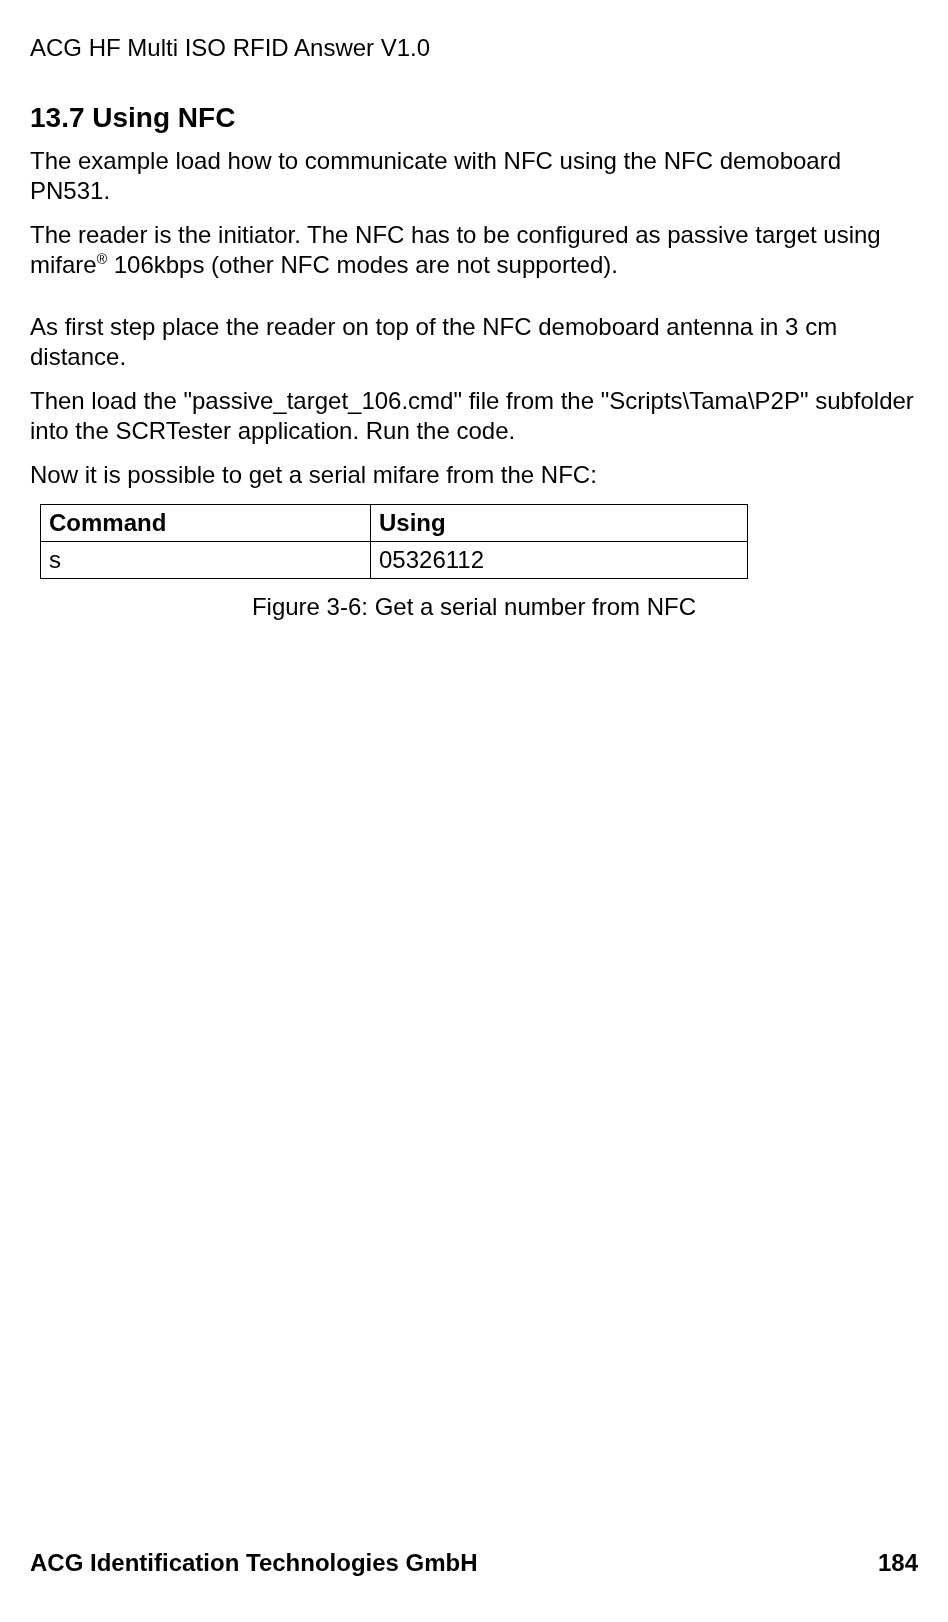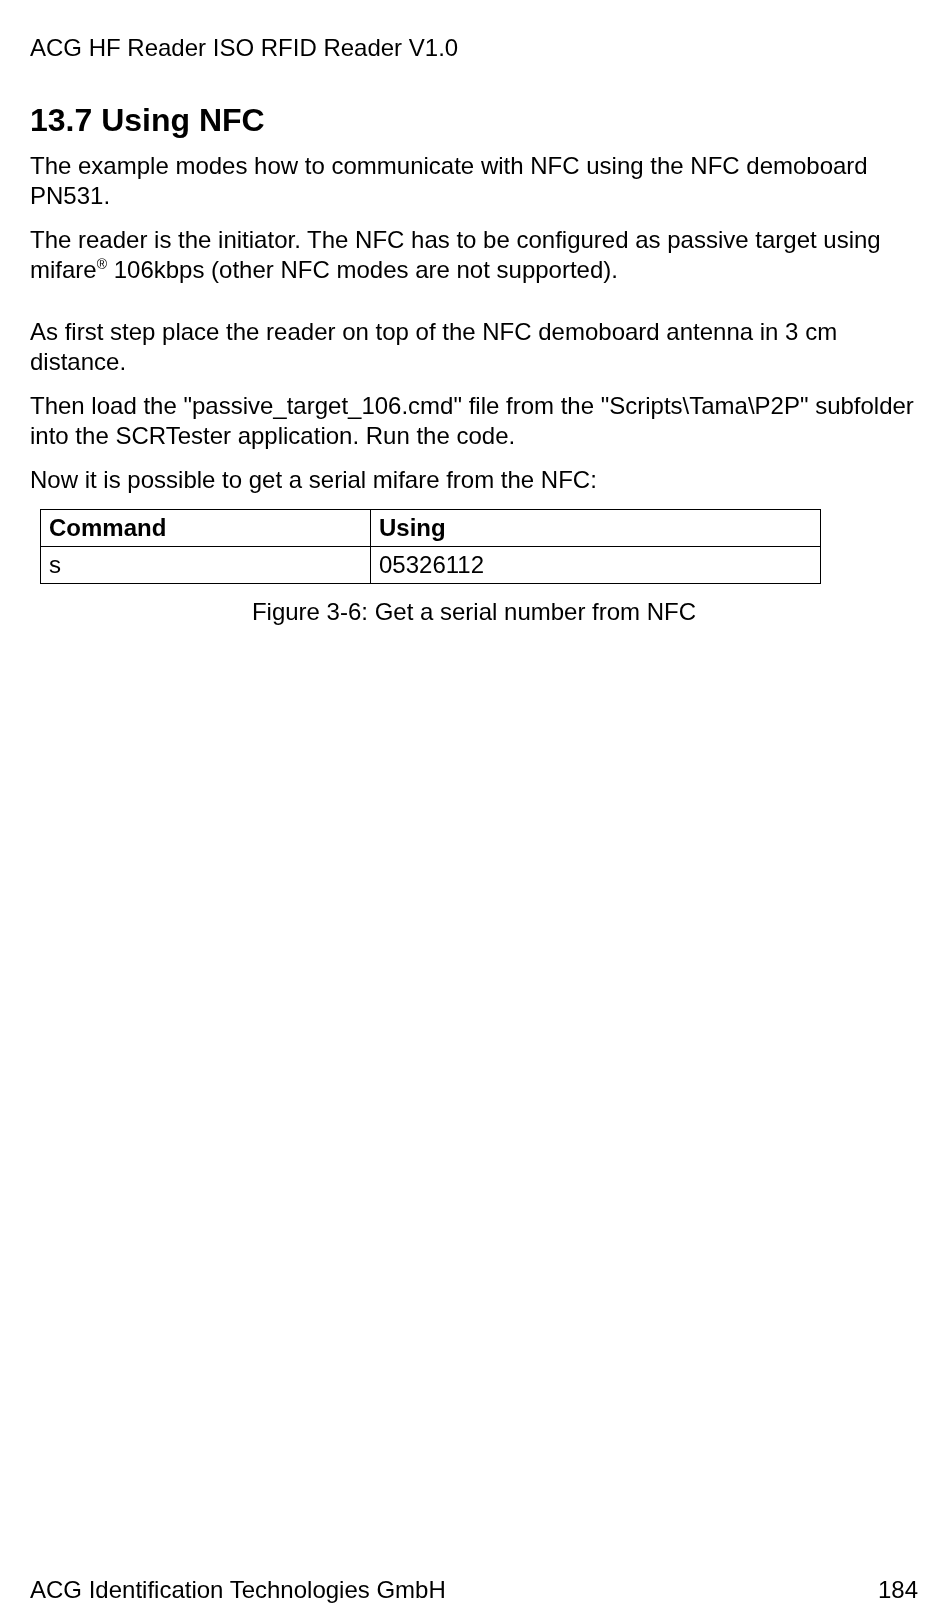--- a/index.html
+++ b/index.html
@@ -22,36 +22,36 @@
     font-weight: normal;
     padding-top: 4px;
   }
   .logo {
     display: flex;
     align-items: center;
     gap: 10px;
   }
   .logo svg { display: block; }
   .section-heading {
-    font-size: 32px;
+    font-size: 28px;
     font-weight: bold;
     margin-bottom: 12px;
   }
   .para {
     font-size: 24px;
     line-height: 1.25;
     margin-bottom: 14px;
   }
   .gap { margin-bottom: 32px; }
   sup.reg {
     font-size: 14px;
     vertical-align: super;
   }
   table.cmd {
-    width: 781px;
+    width: 708px;
     margin-left: 10px;
     border-collapse: collapse;
     font-size: 24px;
     margin-bottom: 14px;
   }
   table.cmd th, table.cmd td {
     border: 1.5px solid #000;
     padding: 4px 8px;
     text-align: left;
     vertical-align: top;
@@ -62,36 +62,37 @@
   table.cmd col.c1 { width: 330px; }
   .caption {
     font-size: 24px;
     text-align: center;
     margin-bottom: 20px;
   }
   .footer {
     position: absolute;
     left: 30px;
     right: 30px;
-    bottom: 18px;
+    bottom: 45px;
     display: flex;
     justify-content: space-between;
     font-size: 24px;
+    font-weight: bold;
   }
 </style>
 </head>
 <body>
 
 <div class="header">
-  <div class="header-title">ACG HF Reader ISO RFID Reader V1.0</div>
+  <div class="header-title">ACG HF Multi ISO RFID Answer V1.0</div>
 </div>
 
 <h2 class="section-heading">13.7 Using NFC</h2>
 
-<p class="para">The example modes how to communicate with NFC using the NFC demoboard PN531.</p>
+<p class="para">The example load how to communicate with NFC using the NFC demoboard PN531.</p>
 
 <p class="para gap">
   <span>The reader is the initiator. The NFC has to be configured as passive target using mifare</span><sup class="reg">®</sup><span> 106kbps (other NFC modes are not supported).</span>
 </p>
 
 <p class="para">As first step place the reader on top of the NFC demoboard antenna in 3 cm distance.</p>
 
 <p class="para">Then load the "passive_target_106.cmd" file from the "Scripts\Tama\P2P" subfolder into the SCRTester application. Run the code.</p>
 
 <p class="para">Now it is possible to get a serial mifare from the NFC:</p>

